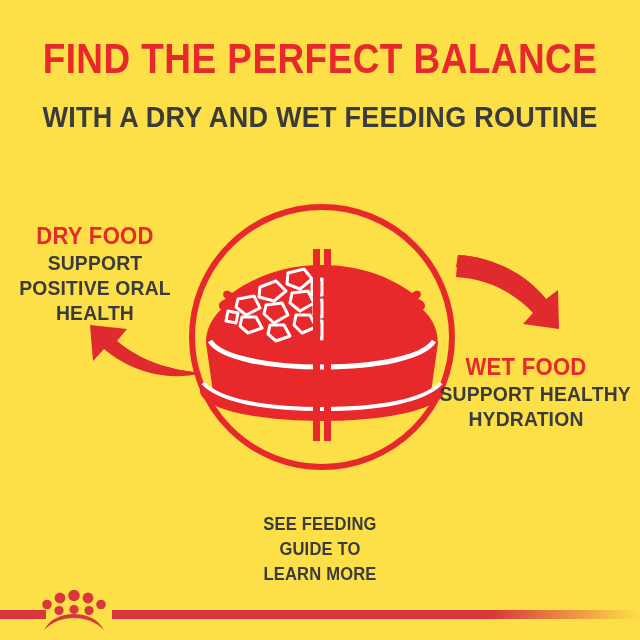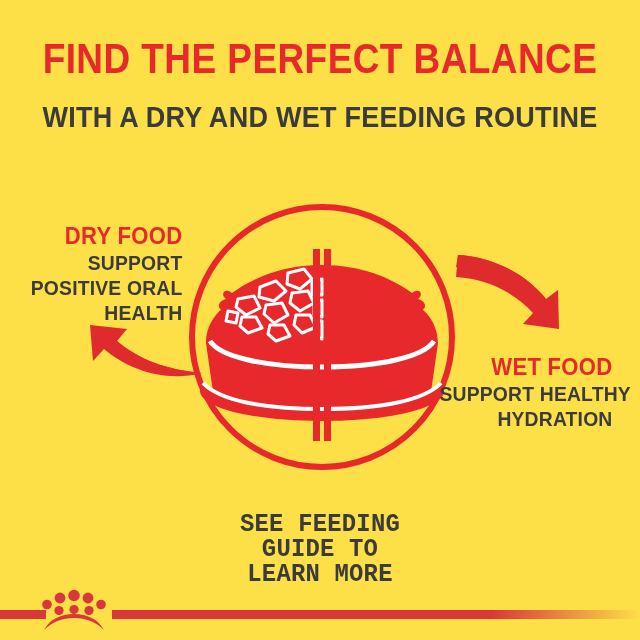--- a/index.html
+++ b/index.html
@@ -48,21 +48,21 @@
     letter-spacing: 0.3px;
     line-height: 34px;
     transform: scaleX(0.9);
     transform-origin: center top;
     white-space: nowrap;
   }
 
   
   .side-block {
     position: absolute;
-    text-align: right;
+    text-align: center;
     font-family: "Liberation Sans Narrow", "Liberation Sans", sans-serif;
   }
   .side-block .side-title {
     color: #E8292C;
     font-size: 24px;
     font-weight: bold;
     line-height: 28px;
     letter-spacing: 0.3px;
     transform: scaleX(0.92);
     white-space: nowrap;
@@ -80,22 +80,22 @@
   #wet-block { left: 432px; top: 353px; width: 188px; }
 
   
   #caption {
     position: absolute;
     left: 180px;
     top: 512px;
     width: 280px;
     text-align: center;
     color: #3B3B3B;
-    font-family: Liberation Mono, monospace;
-    font-size: 26px;
+    font-family: Liberation Sans, sans-serif;
+    font-size: 18px;
     font-weight: bold;
     line-height: 25px;
     letter-spacing: 0.2px;
   }
   #caption div { transform: scaleX(0.92); white-space: nowrap; }
 
   
   #illustration {
     position: absolute;
     left: 60px;

